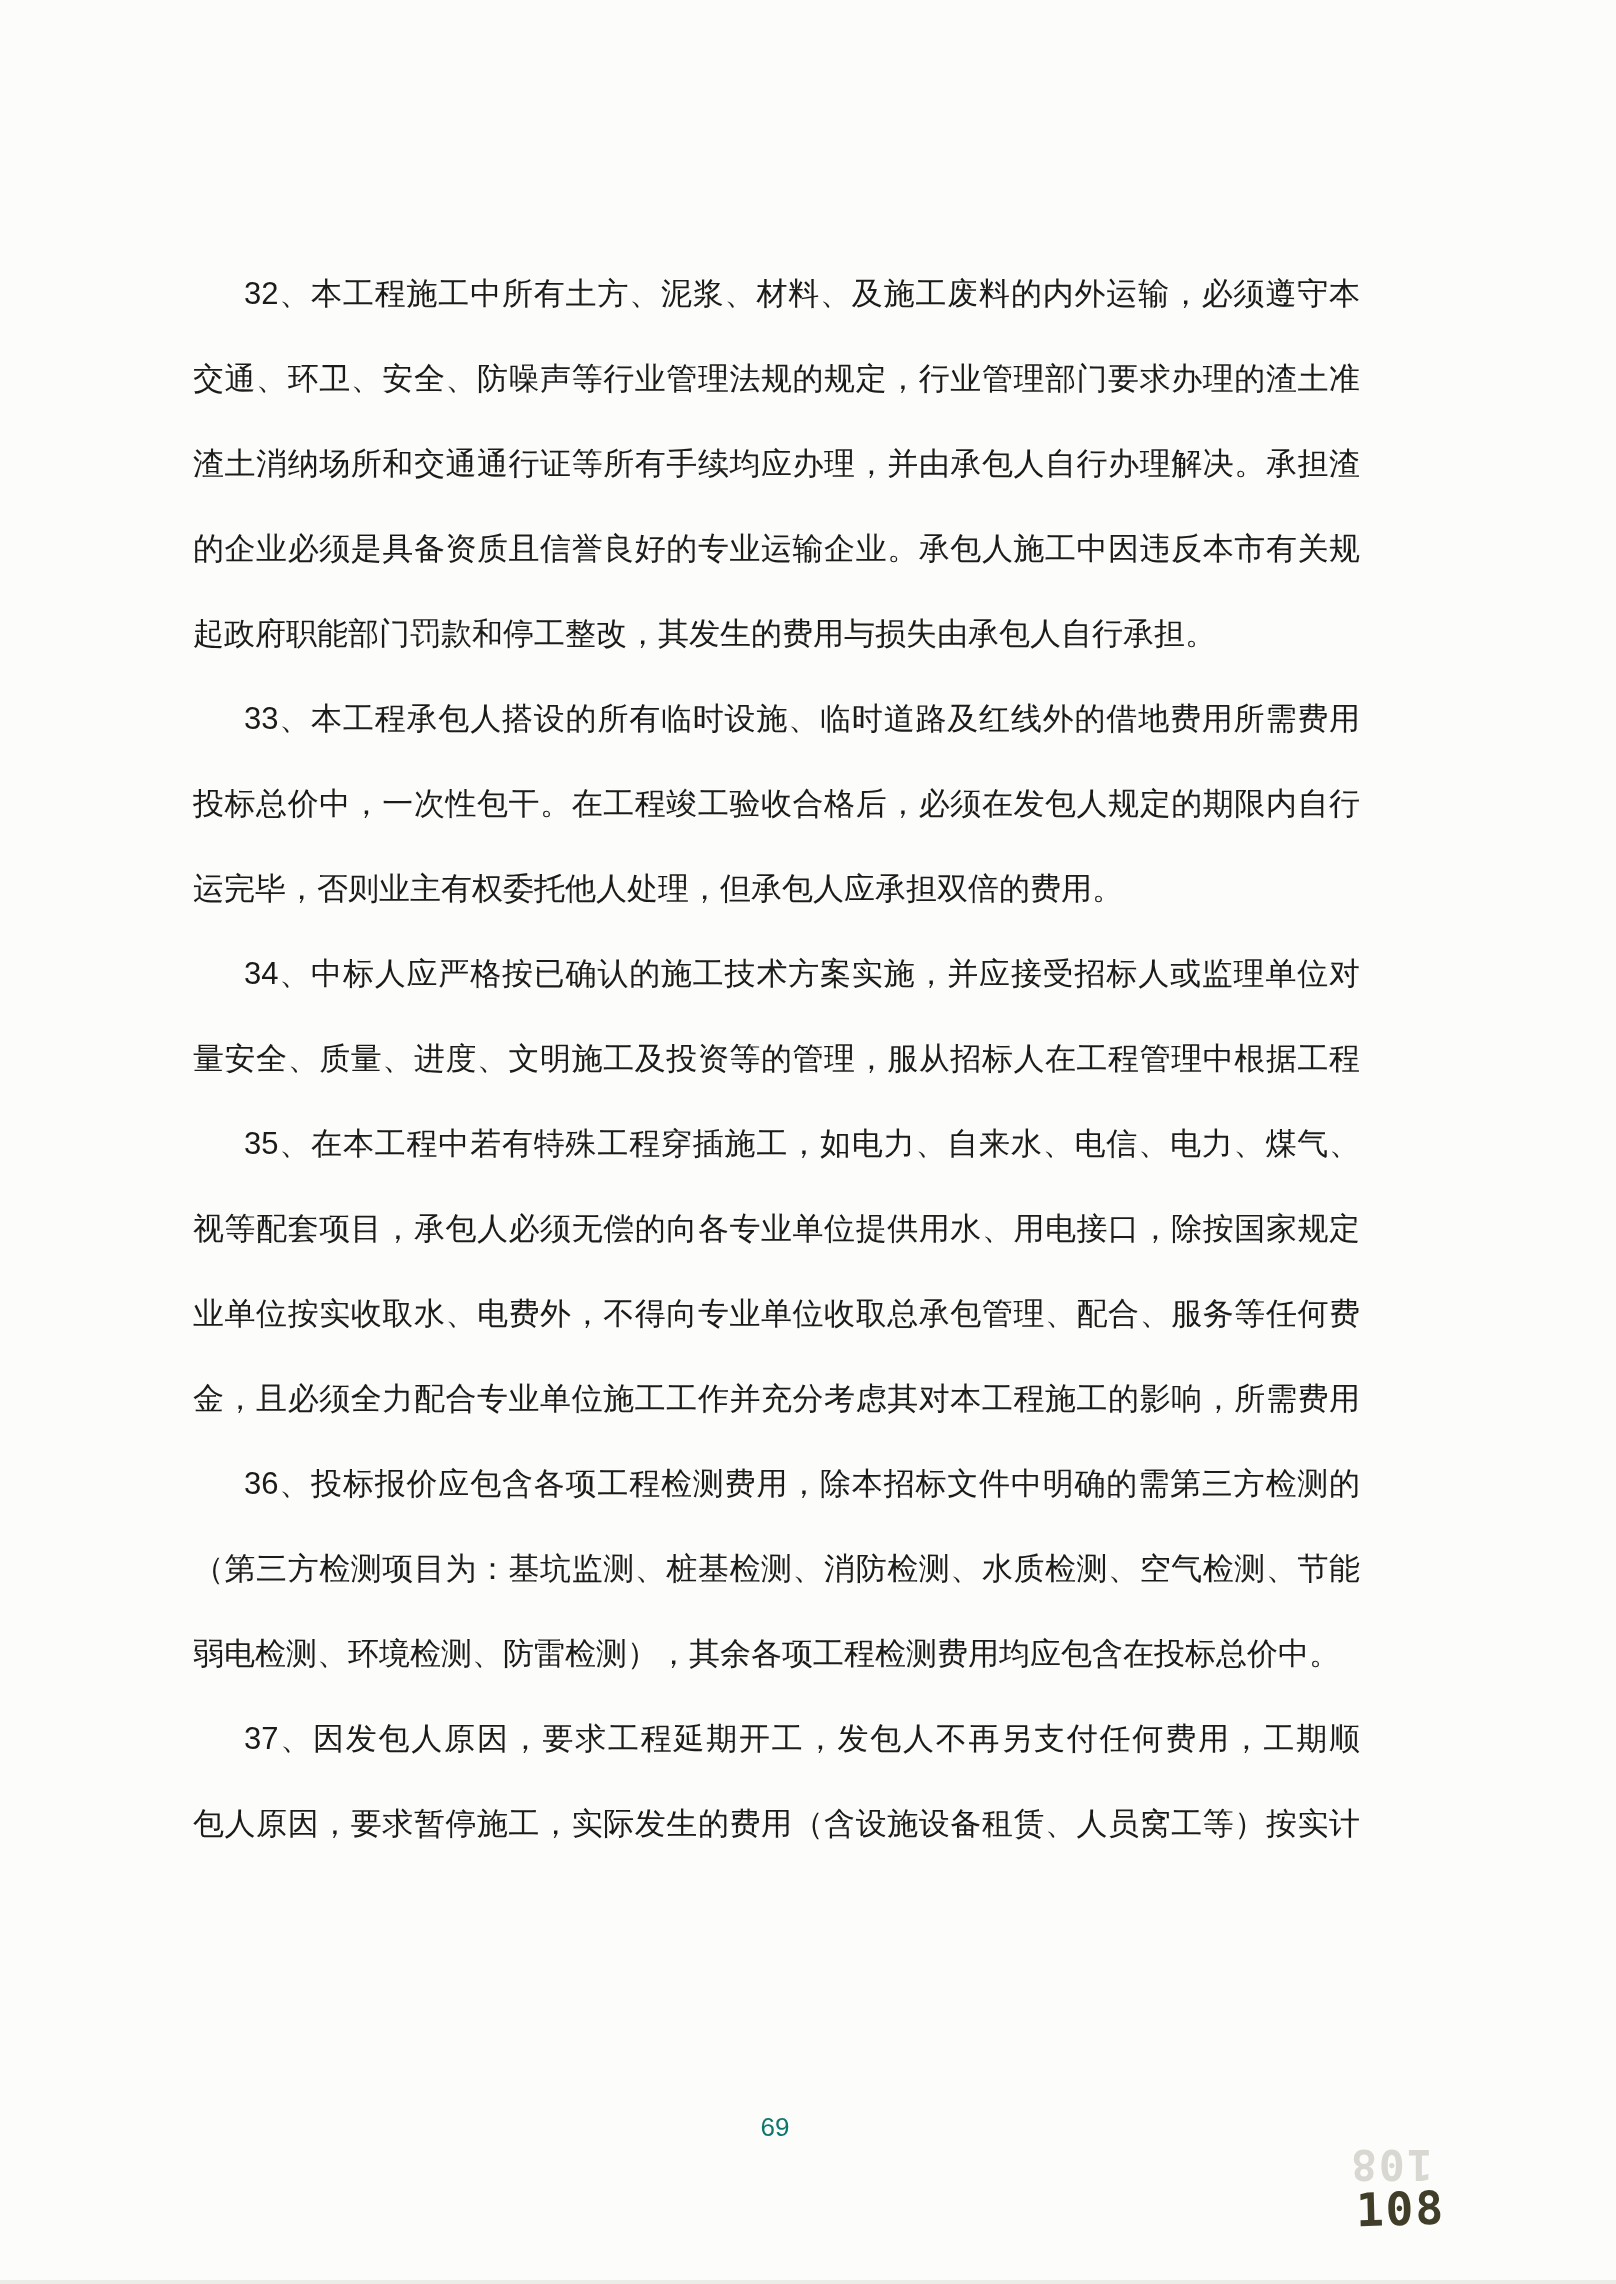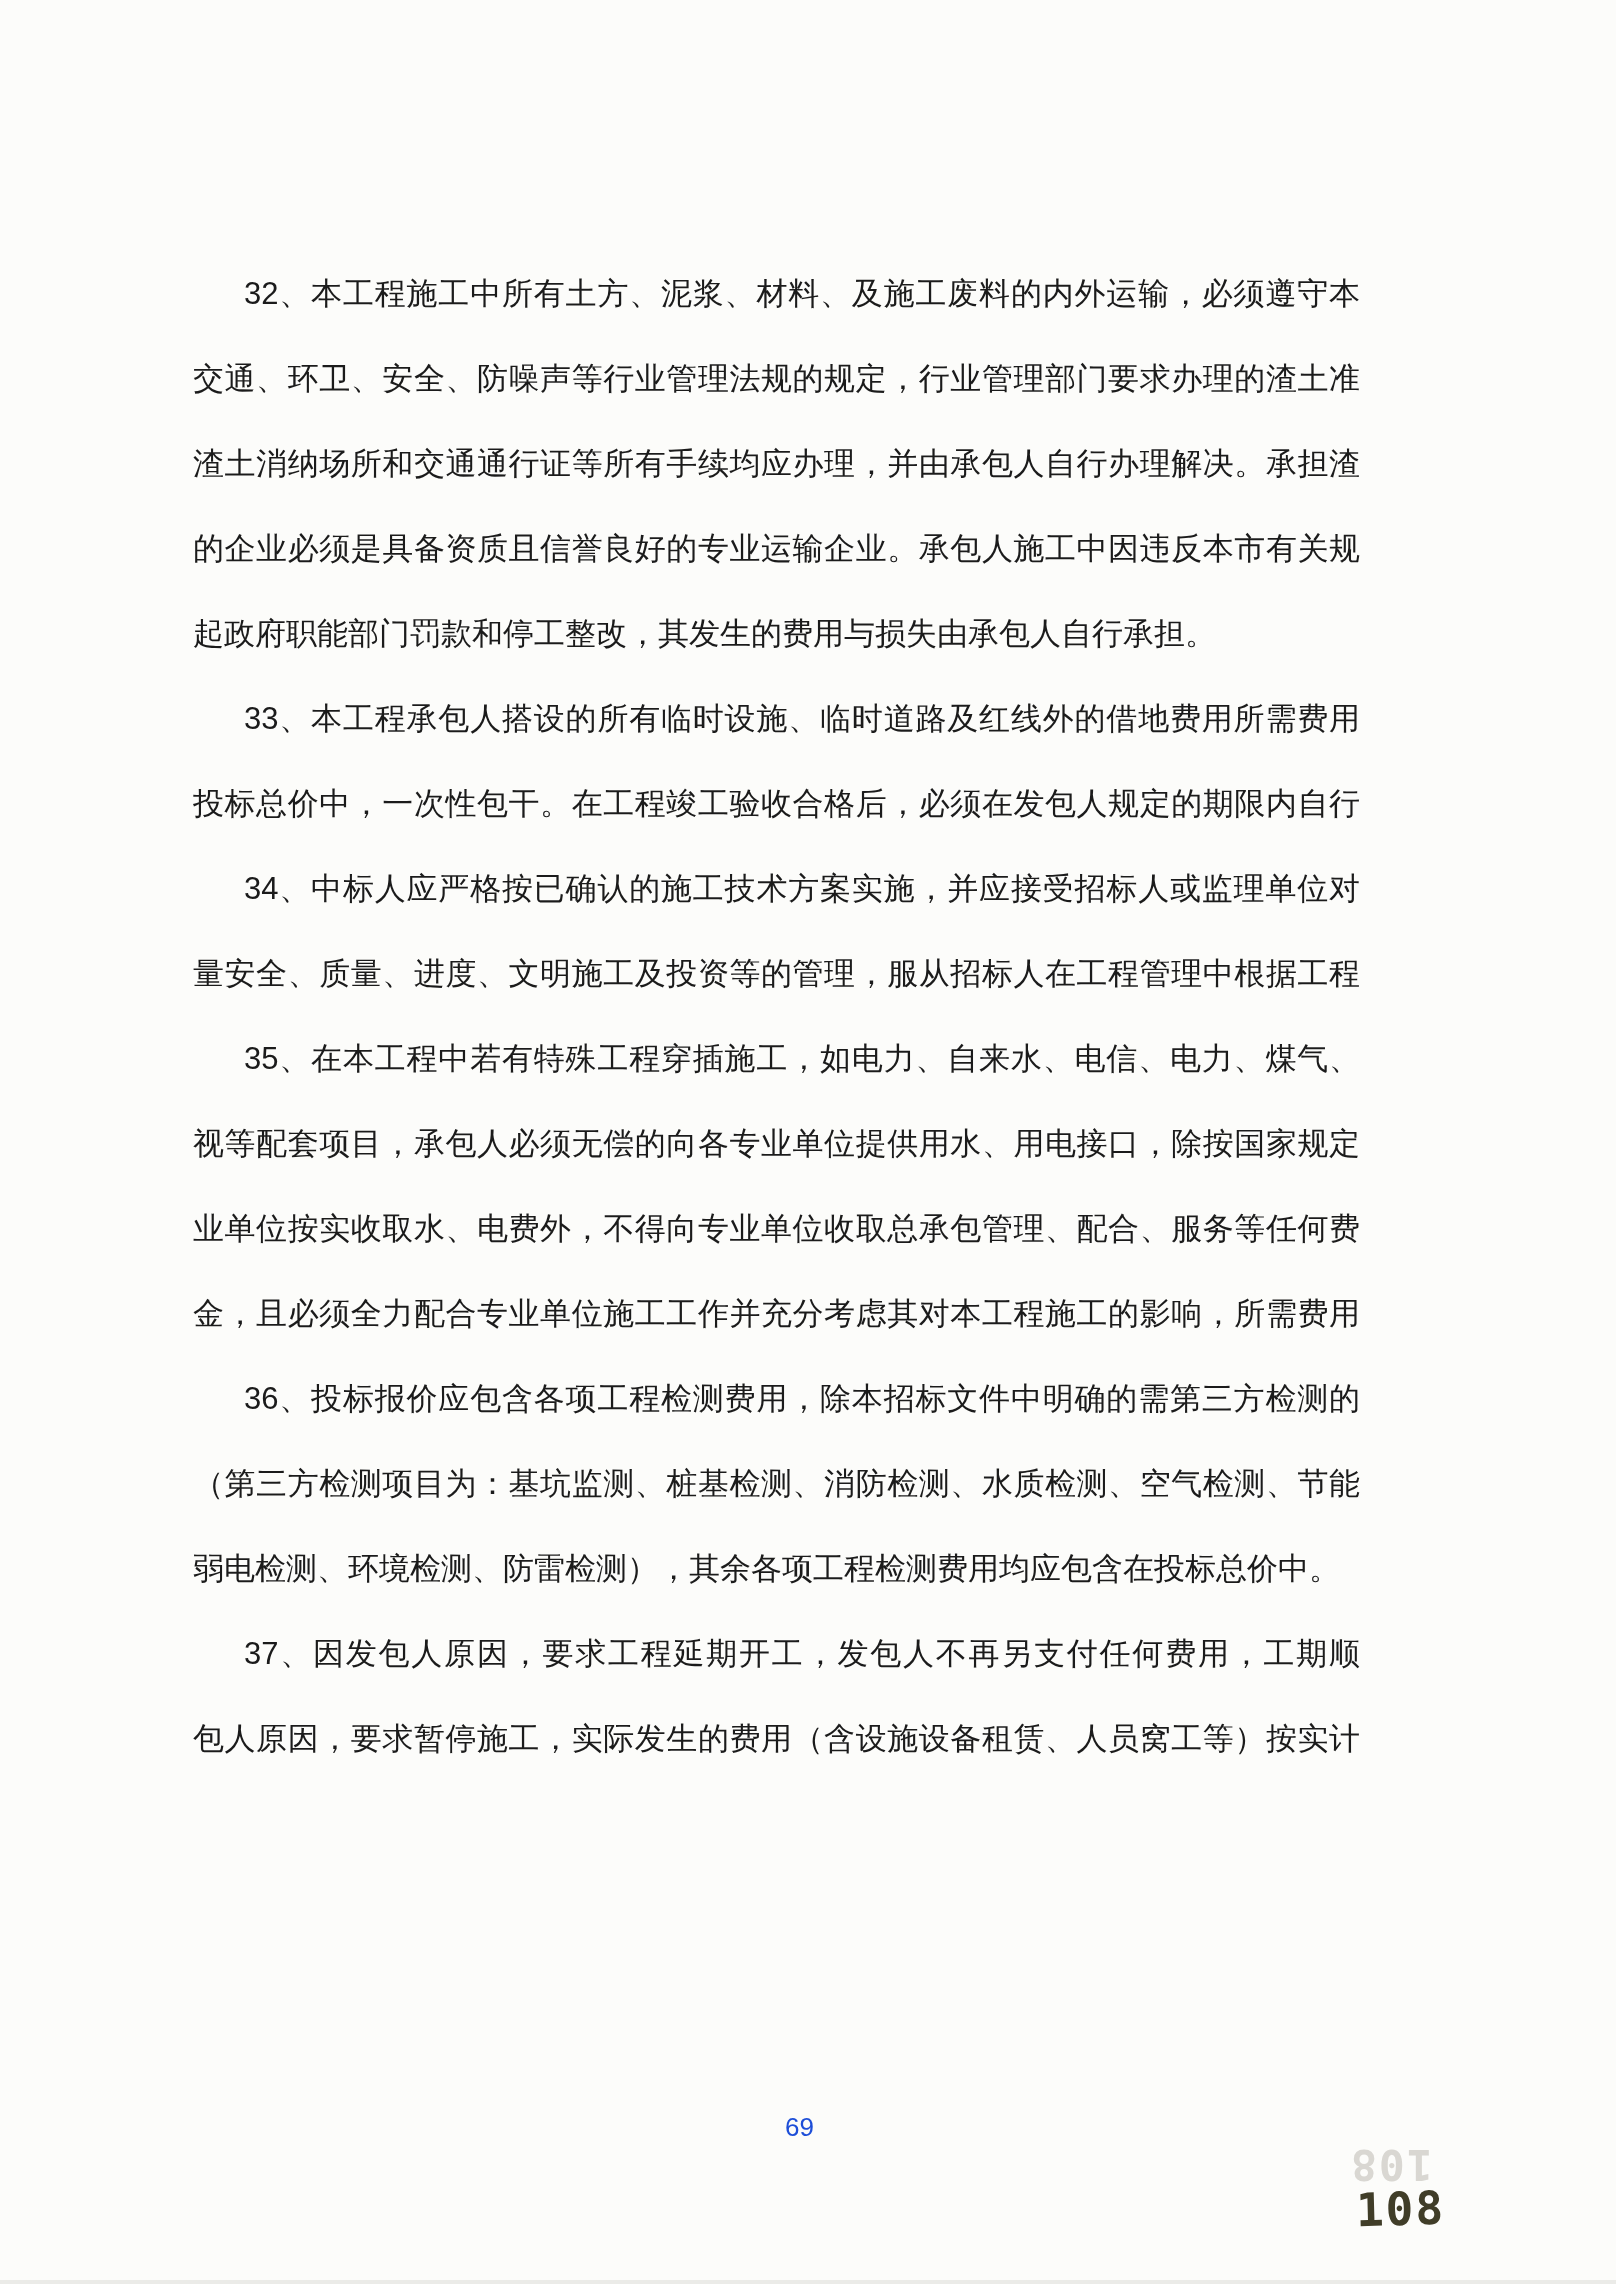--- a/index.html
+++ b/index.html
@@ -39,23 +39,23 @@
     text-indent: 51px;
   }
   .line.last {
     text-align-last: left;
   }
   .page-number {
     position: absolute;
     top: 2112px;
     left: 736px;
     width: 78px;
-    text-align: right;
+    text-align: center;
     font-size: 26px;
-    color: #1d4ed8;
+    color: #0f766e;
     font-family: "Liberation Sans", "DejaVu Sans", sans-serif;
   }
   .stamp {
     position: absolute;
     top: 2186px;
     left: 1356px;
     font-family: "DejaVu Sans Mono", monospace;
     font-weight: bold;
     font-size: 46px;
     line-height: 46px;
@@ -90,20 +90,21 @@
 <div class="page">
 
   <div class="doc-body">
       <div class="line indent">32、本工程施工中所有土方、泥浆、材料、及施工废料的内外运输，必须遵守本市有关</div>
       <div class="line">交通、环卫、安全、防噪声等行业管理法规的规定，行业管理部门要求办理的渣土准运证、</div>
       <div class="line">渣土消纳场所和交通通行证等所有手续均应办理，并由承包人自行办理解决。承担渣土运输</div>
       <div class="line">的企业必须是具备资质且信誉良好的专业运输企业。承包人施工中因违反本市有关规定，引</div>
       <div class="line last">起政府职能部门罚款和停工整改，其发生的费用与损失由承包人自行承担。</div>
       <div class="line indent">33、本工程承包人搭设的所有临时设施、临时道路及红线外的借地费用所需费用包含在</div>
       <div class="line">投标总价中，一次性包干。在工程竣工验收合格后，必须在发包人规定的期限内自行拆除清</div>
+      <div class="line last">运完毕，否则业主有权委托他人处理，但承包人应承担双倍的费用。</div>
       <div class="line indent">34、中标人应严格按已确认的施工技术方案实施，并应接受招标人或监理单位对施工质</div>
       <div class="line">量安全、质量、进度、文明施工及投资等的管理，服从招标人在工程管理中根据工程实际情</div>
       <div class="line indent">35、在本工程中若有特殊工程穿插施工，如电力、自来水、电信、电力、煤气、有线电</div>
       <div class="line">视等配套项目，承包人必须无偿的向各专业单位提供用水、用电接口，除按国家规定向各专</div>
       <div class="line">业单位按实收取水、电费外，不得向专业单位收取总承包管理、配合、服务等任何费用和押</div>
       <div class="line">金，且必须全力配合专业单位施工工作并充分考虑其对本工程施工的影响，所需费用在投标</div>
       <div class="line indent">36、投标报价应包含各项工程检测费用，除本招标文件中明确的需第三方检测的项目外</div>
       <div class="line">（第三方检测项目为：基坑监测、桩基检测、消防检测、水质检测、空气检测、节能检测、</div>
       <div class="line last">弱电检测、环境检测、防雷检测），其余各项工程检测费用均应包含在投标总价中。</div>
       <div class="line indent">37、因发包人原因，要求工程延期开工，发包人不再另支付任何费用，工期顺延；因发</div>

